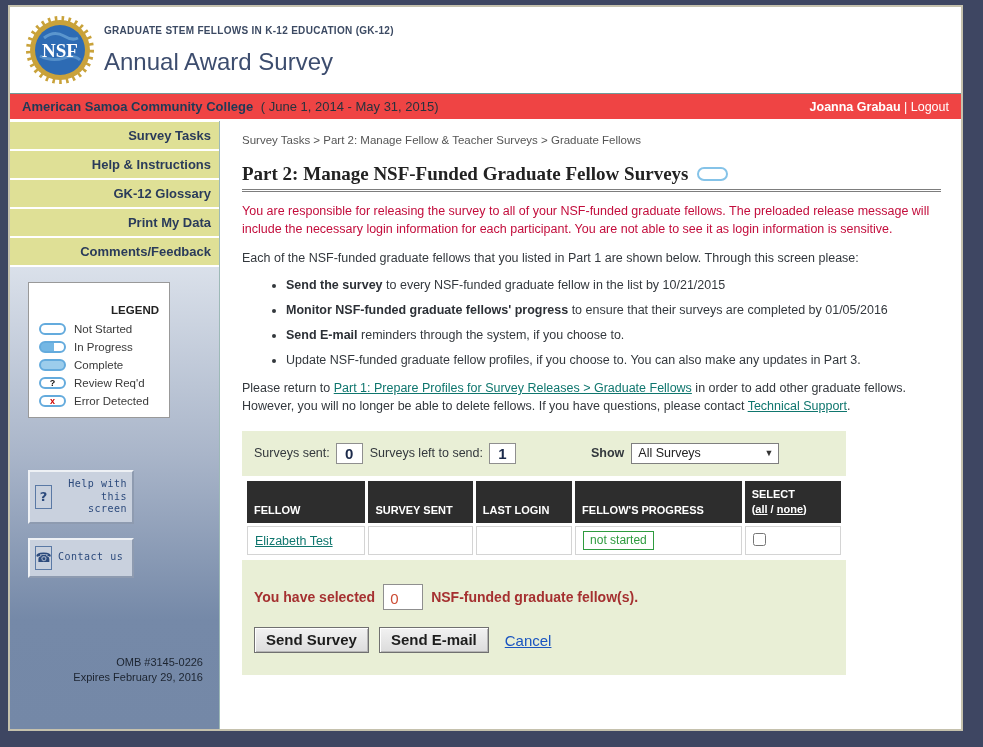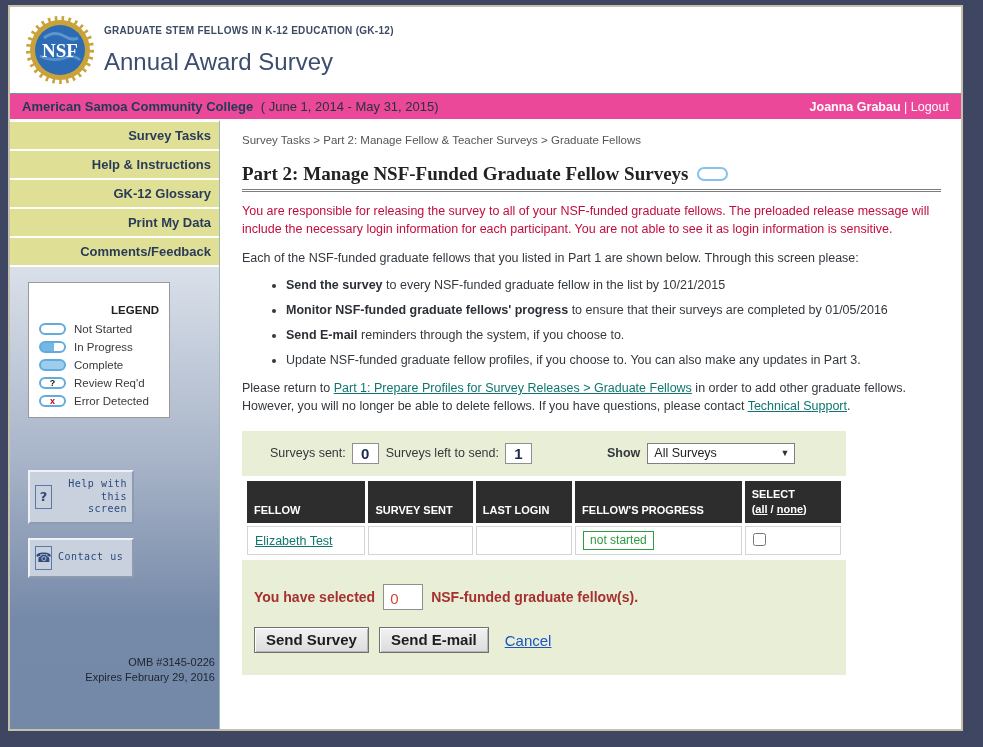--- a/index.html
+++ b/index.html
@@ -29,21 +29,21 @@
   .hdr-text { margin-left: 10px; }
   .hdr-program {
     font-size: 10px; color: #3c4a63; letter-spacing: .3px; font-weight: bold;
   }
   .hdr-title {
     font-size: 24px; color: #3d4d6e; margin-top: 12px; font-weight: normal;
   }
 
   
   .orgbar {
-    height: 28px; background: #ec4899;
+    height: 28px; background: #ef4444;
     border-top: 1px solid #6f9b99;
     border-bottom: 2px solid #fff;
     display: flex; align-items: center; justify-content: space-between;
     padding: 8px 12px; flex: 0 0 auto;
     font-size: 13px; color: #203a55;
   }
   .org-name { font-weight: bold; color: #1d3a57; }
   .org-period { margin-left: 4px; color: #27323d; }
   .org-user { color: #fff; font-size: 12.5px; }
   .org-user .uname { font-weight: bold; text-align: right; }
@@ -98,21 +98,21 @@
     width: 17px; height: 24px; border: 1px solid #5a79a5;
     display: flex; align-items: center; justify-content: center;
     color: #2c4a7c; font-size: 13px; font-weight: bold; flex: 0 0 auto;
     font-family: "DejaVu Sans", sans-serif;
   }
   .side-btn-label {
     font-family: "DejaVu Sans Mono", monospace;
     font-size: 10px; color: #2c4a7c; letter-spacing: .5px; line-height: 1.25;
   }
   .omb {
-    margin: auto 4px 44px 10px;
+    margin: auto 16px 44px 10px;
     font-size: 11px; color: #1c2430; line-height: 1.35;
   }
 
   
   .main { flex: 1; background: #fff; padding: 13px 20px 0 22px; min-width: 0; }
   .breadcrumb { font-size: 11.5px; color: #555; }
   .title-row {
     display: flex; align-items: center; gap: 9px;
     margin-top: 17px; padding-bottom: 4px;
     border-bottom: 3px double #7d7d7d;
@@ -126,21 +126,21 @@
   .para { font-size: 12.5px; line-height: 1.42; margin-top: 11px; color: #33383d; }
   .para.warn { color: #c30d3c; }
   .bullets { margin: 10px 0 0 44px; }
   .bullets li { font-size: 12.5px; line-height: 1.42; color: #33383d; margin-bottom: 7px; }
   .bullets b { color: #2c3036; }
   .para a, .cell-link { color: #0f766e; }
   .para a { text-decoration: underline; cursor: pointer; }
 
   
   .panel { width: 604px; background: #e9efd6; margin-top: 15px; padding: 12px 0 22px 0; }
-  .stats-row { display: flex; align-items: center; padding: 0 28px; font-size: 12.5px; color: #33383d; }
+  .stats-row { display: flex; align-items: center; padding: 0 12px; font-size: 12.5px; color: #33383d; }
   .val-box {
     display: inline-block; min-width: 27px; background: #fff;
     border: 1px solid #8f8f8f; text-align: center;
     font-size: 15px; font-weight: bold; color: #1b2a4a;
     padding: 1px 4px; margin: 0 7px 0 6px;
   }
   .show-label { font-weight: bold; margin-left: 68px; margin-right: 7px; }
   .select {
     background: #fff; border: 1px solid #7f7f7f;
     width: 148px; height: 21px; display: inline-flex; align-items: center;

